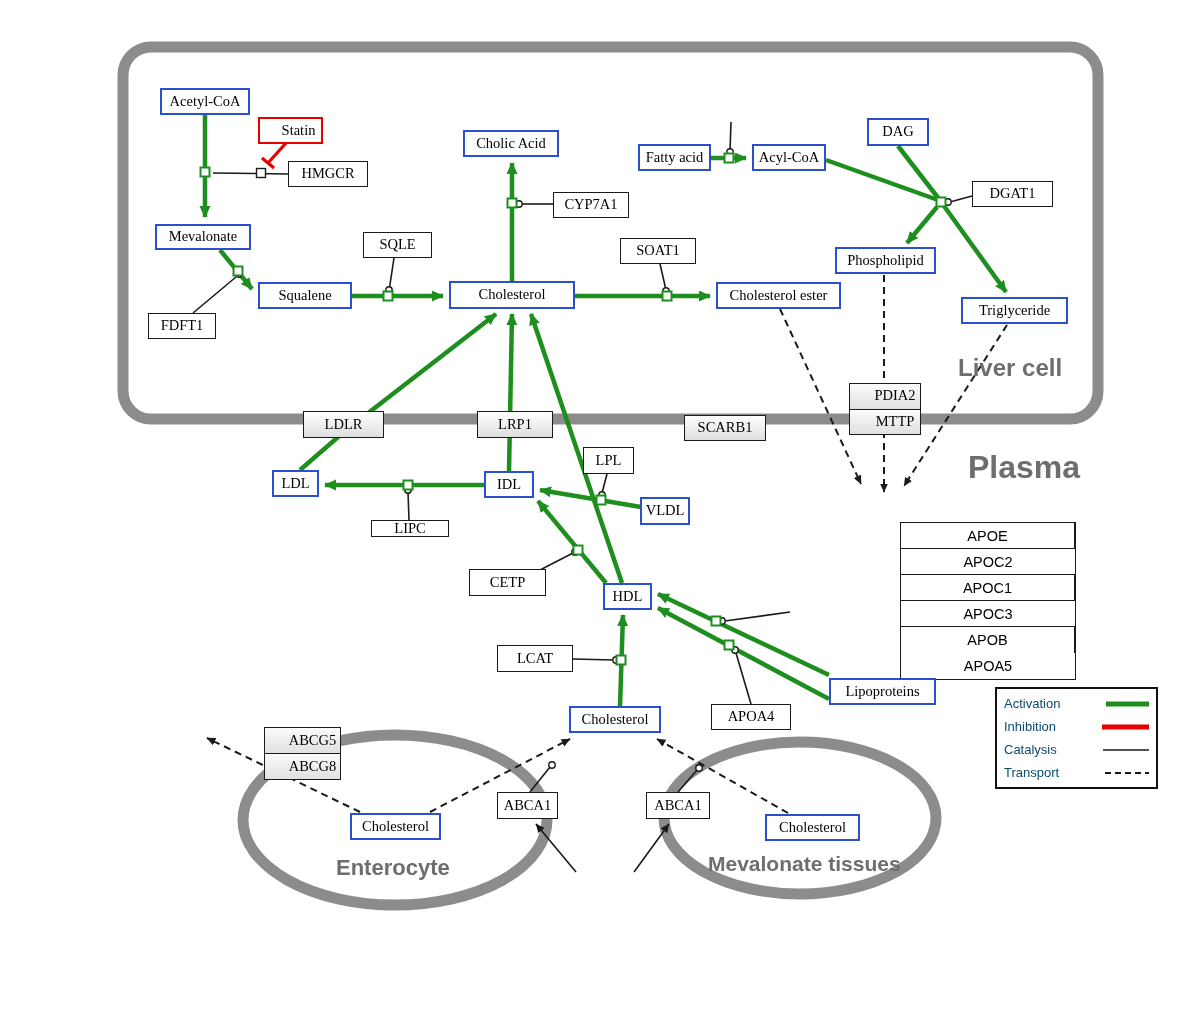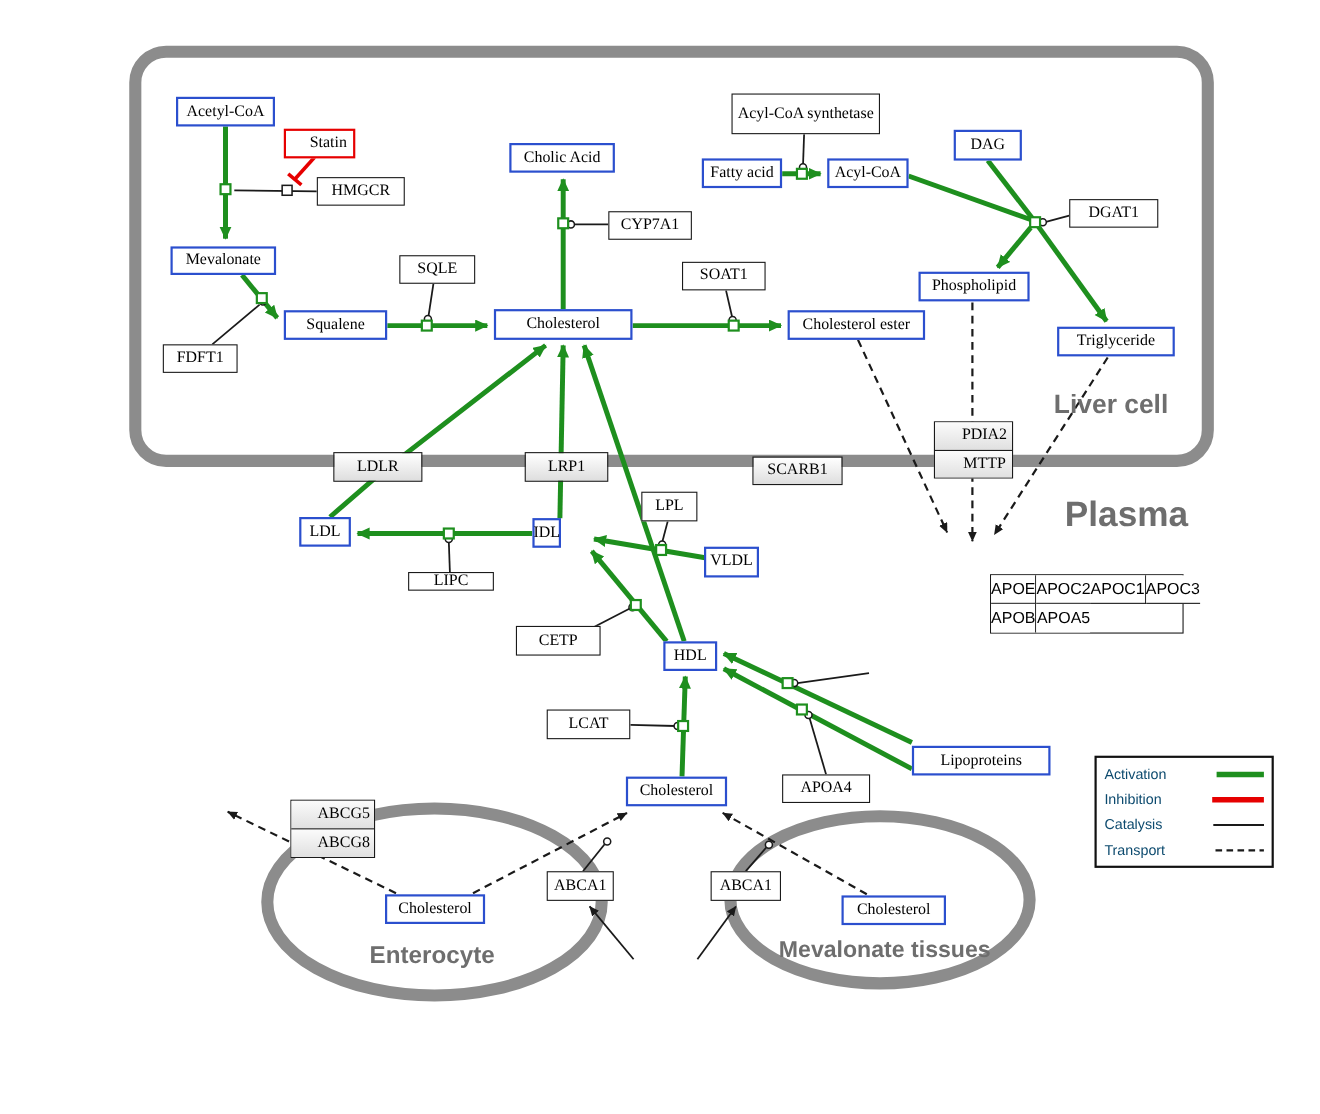--- a/index.html
+++ b/index.html
@@ -12,21 +12,21 @@
   .red{border:2.4px solid #e60000;padding-left:16px;}
   .enz{border:1.4px solid #1a1a1a;}
   .grad{background:linear-gradient(180deg,#ffffff 0%,#dedede 100%);}
   .wrap{white-space:normal;text-align:center;}
   .stack{flex-direction:column;align-items:stretch;justify-content:stretch;
          border:1.4px solid #1a1a1a;padding:0;background:#fff;}
   .stack .cell{flex:1;display:flex;align-items:center;justify-content:center;
          border-top:1.4px solid #1a1a1a;background:linear-gradient(180deg,#fbfbfb,#e0e0e0);
          font-size:14.5px;padding-left:20px;}
   .stack .cell:first-child{border-top:none;}
-  .apo-table{position:absolute;display:grid;grid-template-columns:1fr 1fr 1fr 1fr;
+  .apo-table{position:absolute;display:grid;grid-template-columns:1fr;
          border:1.4px solid #1a1a1a;background:#fff;z-index:2;box-sizing:border-box;}
   .apo-table .cell{height:26px;display:flex;align-items:center;justify-content:center;
          font-size:14.5px;background:#fff;box-sizing:border-box;}
   .apo-table .cell:nth-child(odd){border-right:1.4px solid #1a1a1a;}
   .apo-table .cell:nth-child(-n+4){border-bottom:1.4px solid #1a1a1a;}
   .comp-label{position:absolute;font-weight:bold;color:#6e6e6e;z-index:2;white-space:nowrap;}
   .legend{position:absolute;left:995px;top:687px;width:163px;height:102px;
          border:2.5px solid #111;background:#fff;z-index:3;display:flex;
          flex-direction:column;justify-content:space-around;padding:3px 7px;box-sizing:border-box;}
   .legend-row{display:flex;align-items:center;justify-content:space-between;font-size:13px;color:#0c4a6e;gap:44px;}
@@ -150,57 +150,56 @@
   <div class="node blue" style="left:155px;top:224px;width:96px;height:26px">Mevalonate</div>
   <div class="node enz" style="left:148px;top:313px;width:68px;height:26px">FDFT1</div>
   <div class="node blue" style="left:258px;top:282px;width:94px;height:27px">Squalene</div>
   <div class="node enz" style="left:363px;top:232px;width:69px;height:26px">SQLE</div>
   <div class="node blue" style="left:449px;top:281px;width:126px;height:28px">Cholesterol</div>
   <div class="node enz" style="left:553px;top:192px;width:76px;height:26px">CYP7A1</div>
   <div class="node blue" style="left:463px;top:130px;width:96px;height:27px">Cholic Acid</div>
   <div class="node enz" style="left:620px;top:238px;width:76px;height:26px">SOAT1</div>
   <div class="node blue" style="left:716px;top:282px;width:125px;height:27px">Cholesterol ester</div>
   <div class="node blue" style="left:638px;top:144px;width:73px;height:27px">Fatty acid</div>
-  <div class="node enz wrap" style="left:665px;top:85px;width:135px;height:37px">Acyl-CoA synthetase</div>
   <div class="node blue" style="left:752px;top:144px;width:74px;height:27px">Acyl-CoA</div>
   <div class="node blue" style="left:867px;top:118px;width:62px;height:28px">DAG</div>
   <div class="node enz" style="left:972px;top:181px;width:81px;height:26px">DGAT1</div>
   <div class="node blue" style="left:835px;top:247px;width:101px;height:27px">Phospholipid</div>
   <div class="node blue" style="left:961px;top:297px;width:107px;height:27px">Triglyceride</div>
 
   <div class="node stack" style="left:849px;top:383px;width:72px;height:52px">
     <div class="cell">PDIA2</div>
     <div class="cell">MTTP</div>
   </div>
 
   <div class="node enz grad" style="left:303px;top:411px;width:81px;height:27px">LDLR</div>
   <div class="node enz grad" style="left:477px;top:411px;width:76px;height:27px">LRP1</div>
   <div class="node enz grad" style="left:684px;top:415px;width:82px;height:26px">SCARB1</div>
 
   <div class="node blue" style="left:272px;top:470px;width:47px;height:27px">LDL</div>
-  <div class="node blue" style="left:484px;top:471px;width:26px;height:27px">IDL</div>
+  <div class="node blue" style="left:484px;top:471px;width:50px;height:27px">IDL</div>
   <div class="node enz" style="left:371px;top:520px;width:78px;height:17px">LIPC</div>
   <div class="node enz" style="left:583px;top:447px;width:51px;height:27px">LPL</div>
   <div class="node blue" style="left:640px;top:497px;width:50px;height:28px">VLDL</div>
   <div class="node enz" style="left:469px;top:569px;width:77px;height:27px">CETP</div>
   <div class="node blue" style="left:603px;top:583px;width:49px;height:27px">HDL</div>
   <div class="node enz" style="left:497px;top:645px;width:76px;height:27px">LCAT</div>
 
   <div class="apo-table" style="left:900px;top:522px;width:176px;">
     <div class="cell">APOE</div>
     <div class="cell">APOC2</div>
     <div class="cell">APOC1</div>
     <div class="cell">APOC3</div>
     <div class="cell">APOB</div>
     <div class="cell">APOA5</div>
   </div>
 
 
   <div class="node enz" style="left:711px;top:704px;width:80px;height:26px">APOA4</div>
-  <div class="node blue" style="left:829px;top:678px;width:126px;height:27px">Lipoproteins</div>
+  <div class="node blue" style="left:829px;top:678px;width:107px;height:27px">Lipoproteins</div>
   <div class="node blue" style="left:569px;top:706px;width:92px;height:27px">Cholesterol</div>
 
   <div class="node stack" style="left:264px;top:727px;width:77px;height:53px">
     <div class="cell">ABCG5</div>
     <div class="cell">ABCG8</div>
   </div>
 
   <div class="node blue" style="left:350px;top:813px;width:91px;height:27px">Cholesterol</div>
   <div class="node enz" style="left:497px;top:792px;width:61px;height:27px">ABCA1</div>
   <div class="node enz" style="left:646px;top:792px;width:64px;height:27px">ABCA1</div>

